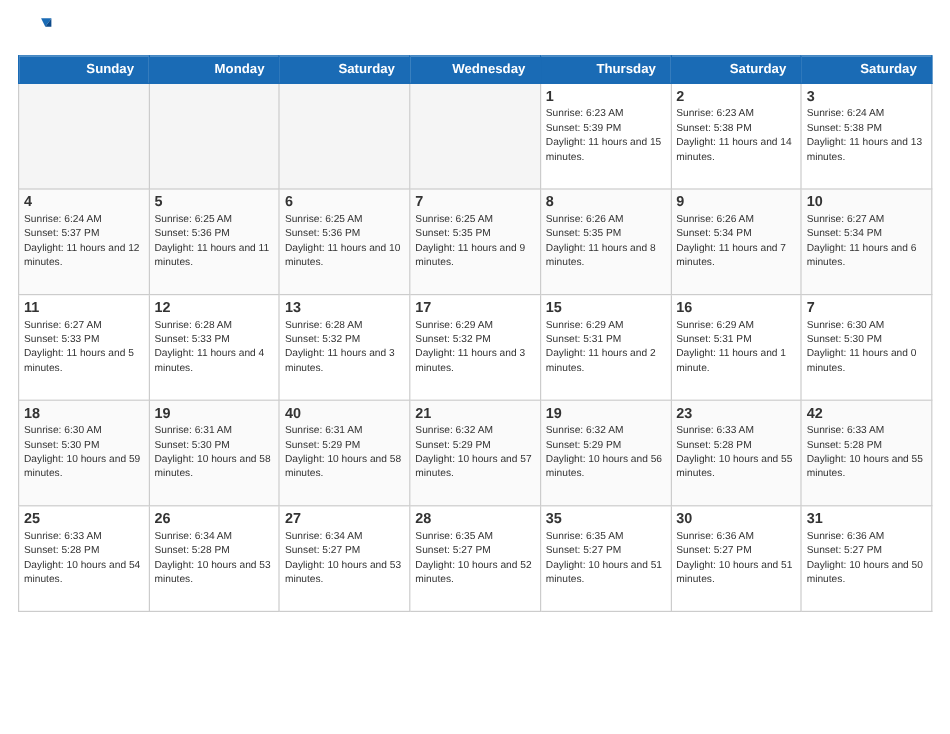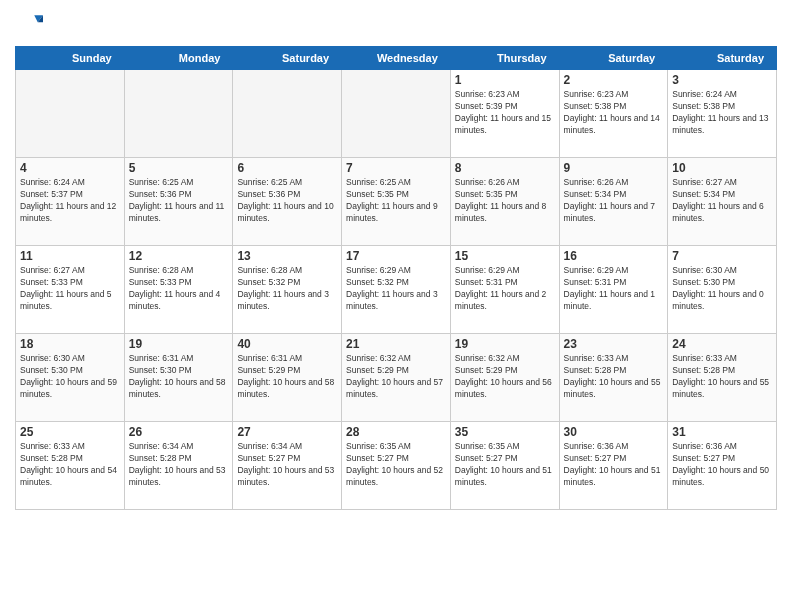--- a/index.html
+++ b/index.html
@@ -226,21 +226,21 @@
           </td>
           <td>
             <span class="day-number">19</span>
             <div class="day-info">Sunrise: 6:32 AM<br>Sunset: 5:29 PM<br>Daylight: 10 hours and 56 minutes.</div>
           </td>
           <td>
             <span class="day-number">23</span>
             <div class="day-info">Sunrise: 6:33 AM<br>Sunset: 5:28 PM<br>Daylight: 10 hours and 55 minutes.</div>
           </td>
           <td>
-            <span class="day-number">24</span>
+            <span class="day-number">42</span>
             <div class="day-info">Sunrise: 6:33 AM<br>Sunset: 5:28 PM<br>Daylight: 10 hours and 55 minutes.</div>
           </td>
         </tr>
         <tr>
           <td>
             <span class="day-number">25</span>
             <div class="day-info">Sunrise: 6:33 AM<br>Sunset: 5:28 PM<br>Daylight: 10 hours and 54 minutes.</div>
           </td>
           <td>
             <span class="day-number">26</span>

